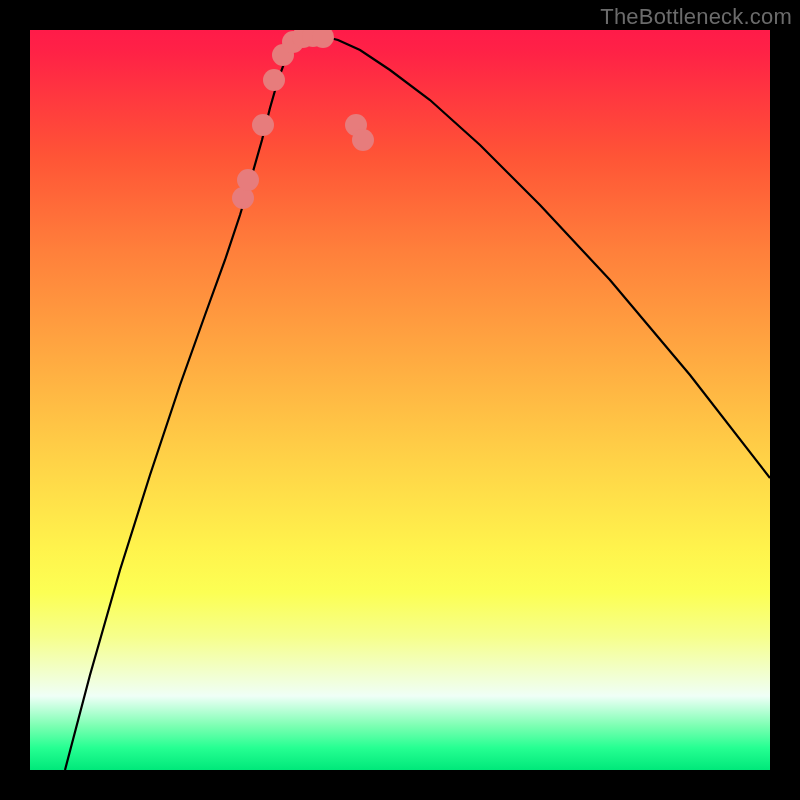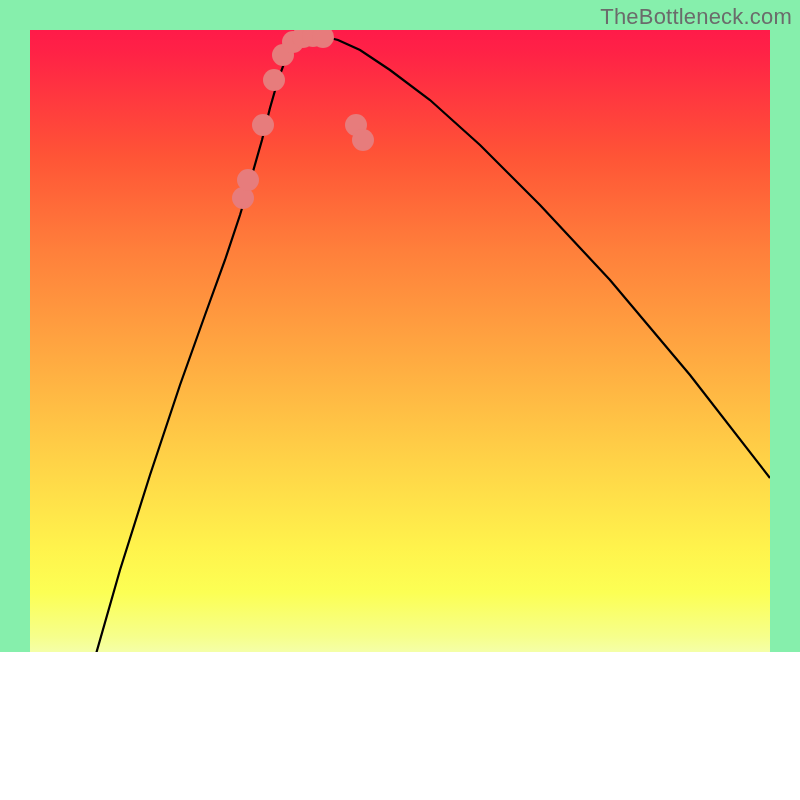--- a/index.html
+++ b/index.html
@@ -2,23 +2,23 @@
 <html><head>
 <meta charset="utf-8">
 <style>
   body {
     margin: 0;
     padding: 0;
     background: #fff;
   }
   .container {
     width: 800px;
-    height: 652px;
+    height: 800px;
     position: relative;
-    background: #86efac;
+    background: #000000;
   }
   .plot-area {
     position: absolute;
     left: 30px;
     top: 30px;
     width: 740px;
     height: 740px;
     background: linear-gradient(to bottom,
       #ff1b49 0%,
       #ff2246 3%,

